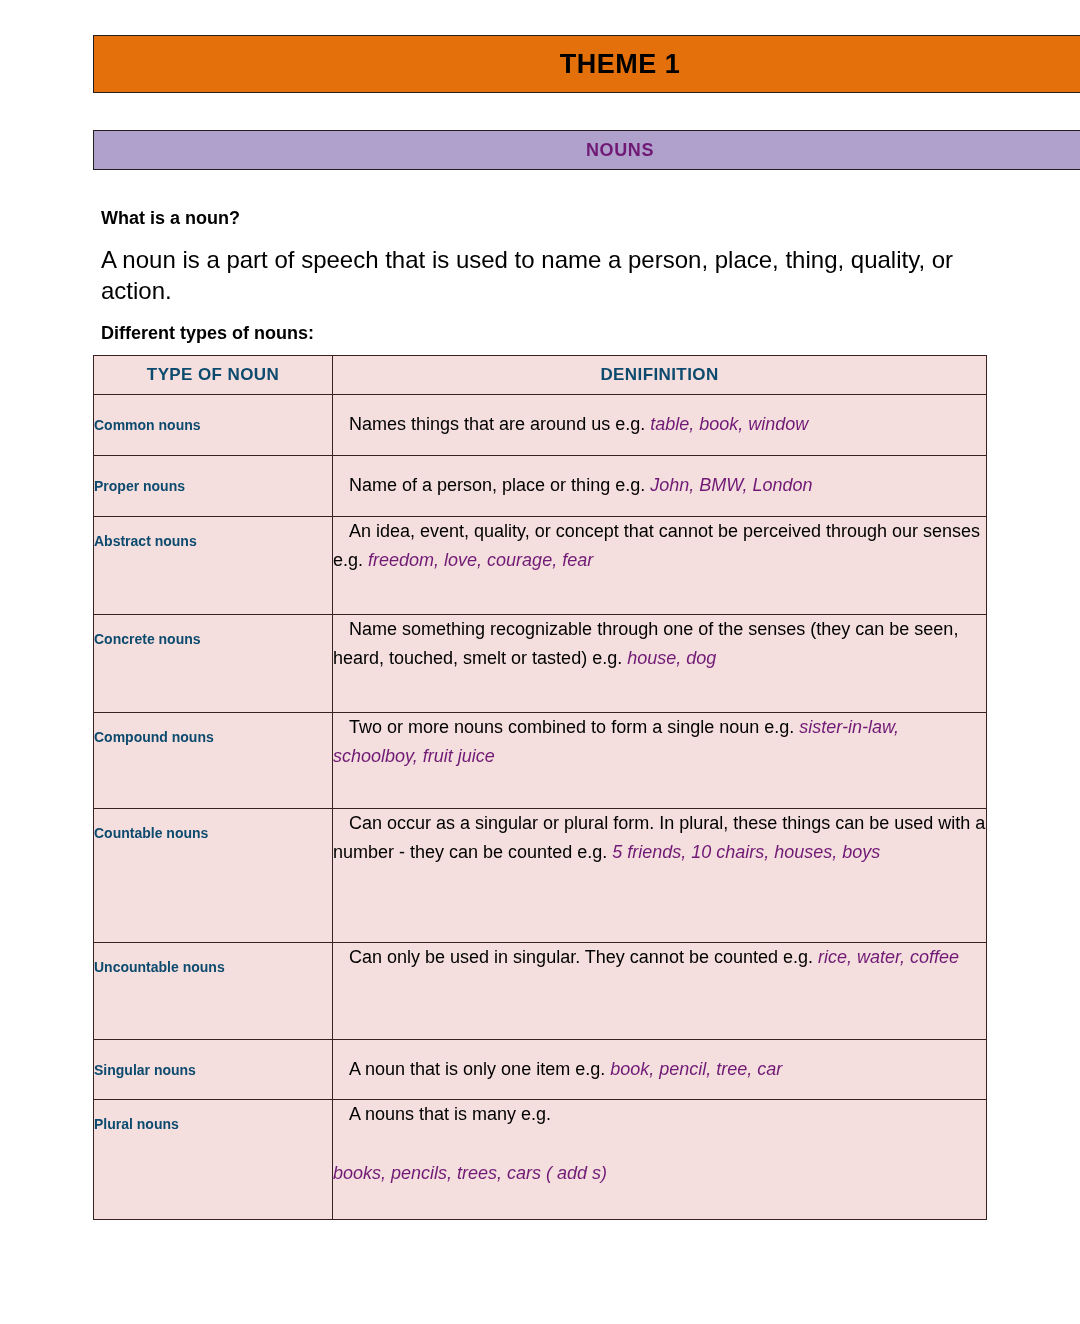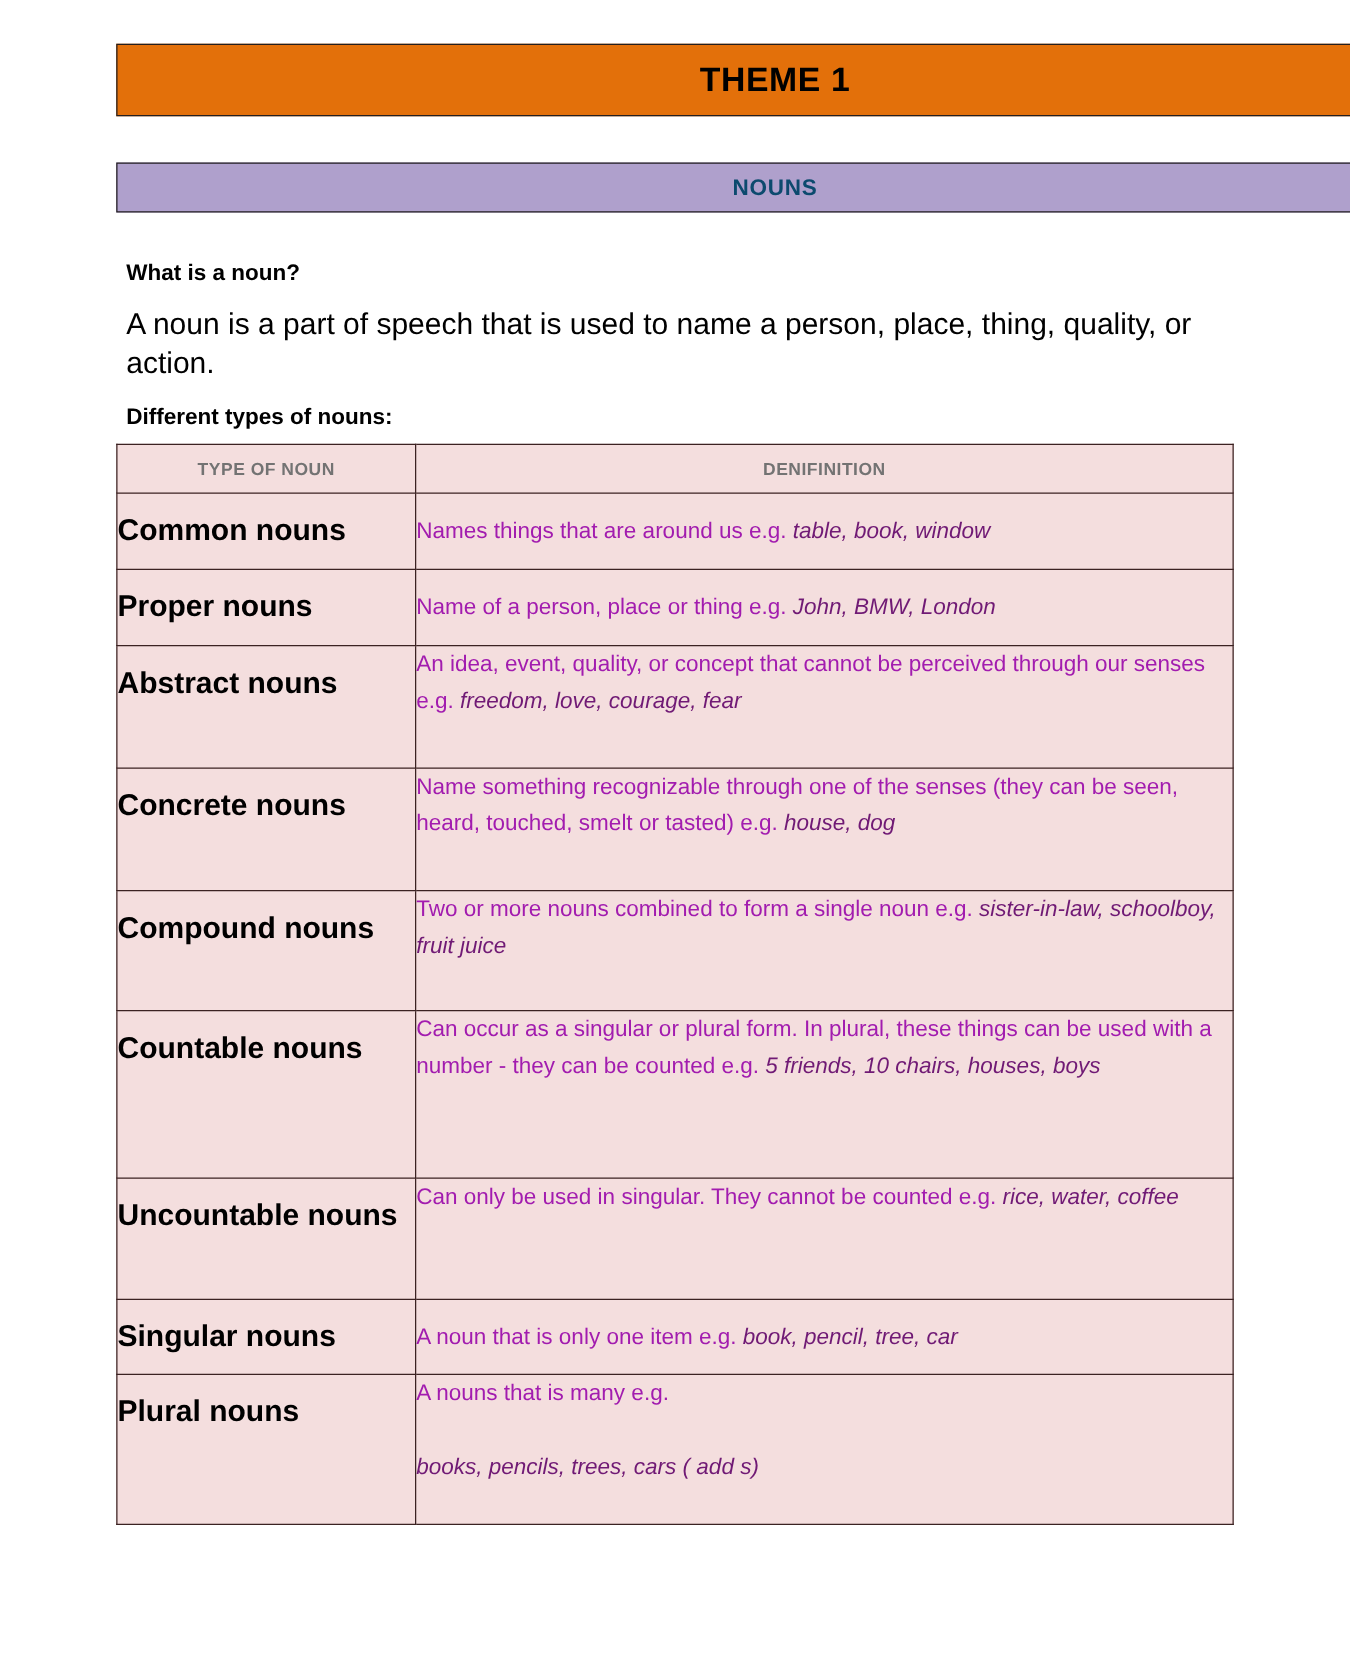--- a/index.html
+++ b/index.html
@@ -47,21 +47,21 @@
   }
   .banner-nouns {
     top: 130px;
     height: 40px;
     background: #AFA0CC;
   }
   .banner-nouns .banner-text {
     font-size: 18px;
     font-weight: bold;
     letter-spacing: 0.6px;
-    color: #0c4a6e;
+    color: #701a75;
   }
 
   
   .intro {
     position: absolute;
     left: 101px;
     top: 207px;
     width: 890px;
   }
   .intro-question {
@@ -102,47 +102,48 @@
     border: 1px solid #3b2222;
     background: #F4DEDE;
     vertical-align: middle;
     padding: 0;
     box-sizing: border-box;
   }
 
   .th-type, .th-def {
     height: 39px;
     text-align: center;
-    color: #737373;
-    font-size: 14px;
+    color: #0c4a6e;
+    font-size: 17px;
     font-weight: bold;
     letter-spacing: 0.4px;
     margin-top: 36px;
   }
 
   .cell-type {
     padding: 10px 0 10px 10px;
-    color: #000000;
-    font-size: 24px;
+    color: #0c4a6e;
+    font-size: 14px;
     font-weight: bold;
   }
 
   .cell-def {
     padding: 12px 14px 12px 13px;
     font-size: 18px;
     color: #000000;
     line-height: 1.62;
   }
   .cell-def .ex {
     color: #701a75;
     font-style: italic;
   }
   .cell-def .plain {
-    color: #a21caf;
+    color: #000000;
     font-style: normal;
+    margin-left: 16px;
   }
   .cell-def .gap {
     display: block;
     height: 30px;
   }
 
   
   tr.r-common  td { height: 61px; }
   tr.r-proper  td { height: 61px; }
   tr.r-collect td { height: 61px; }

